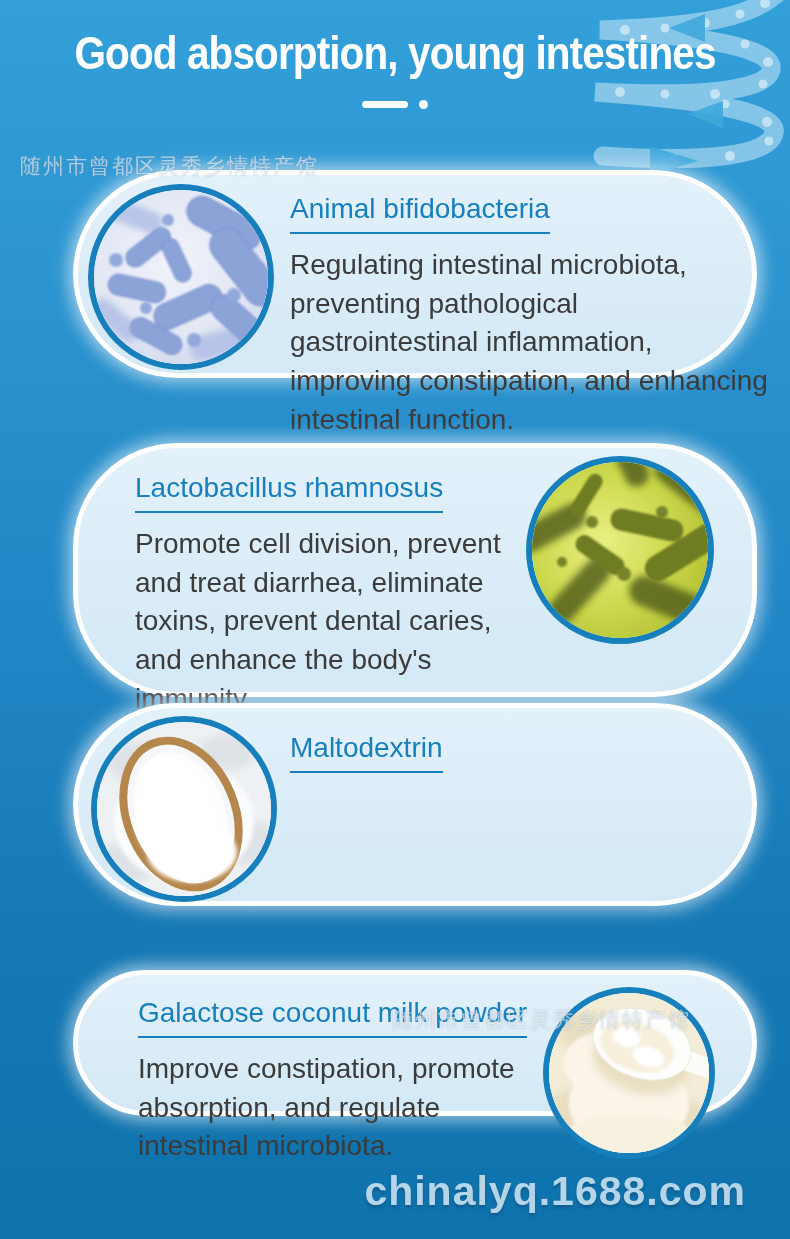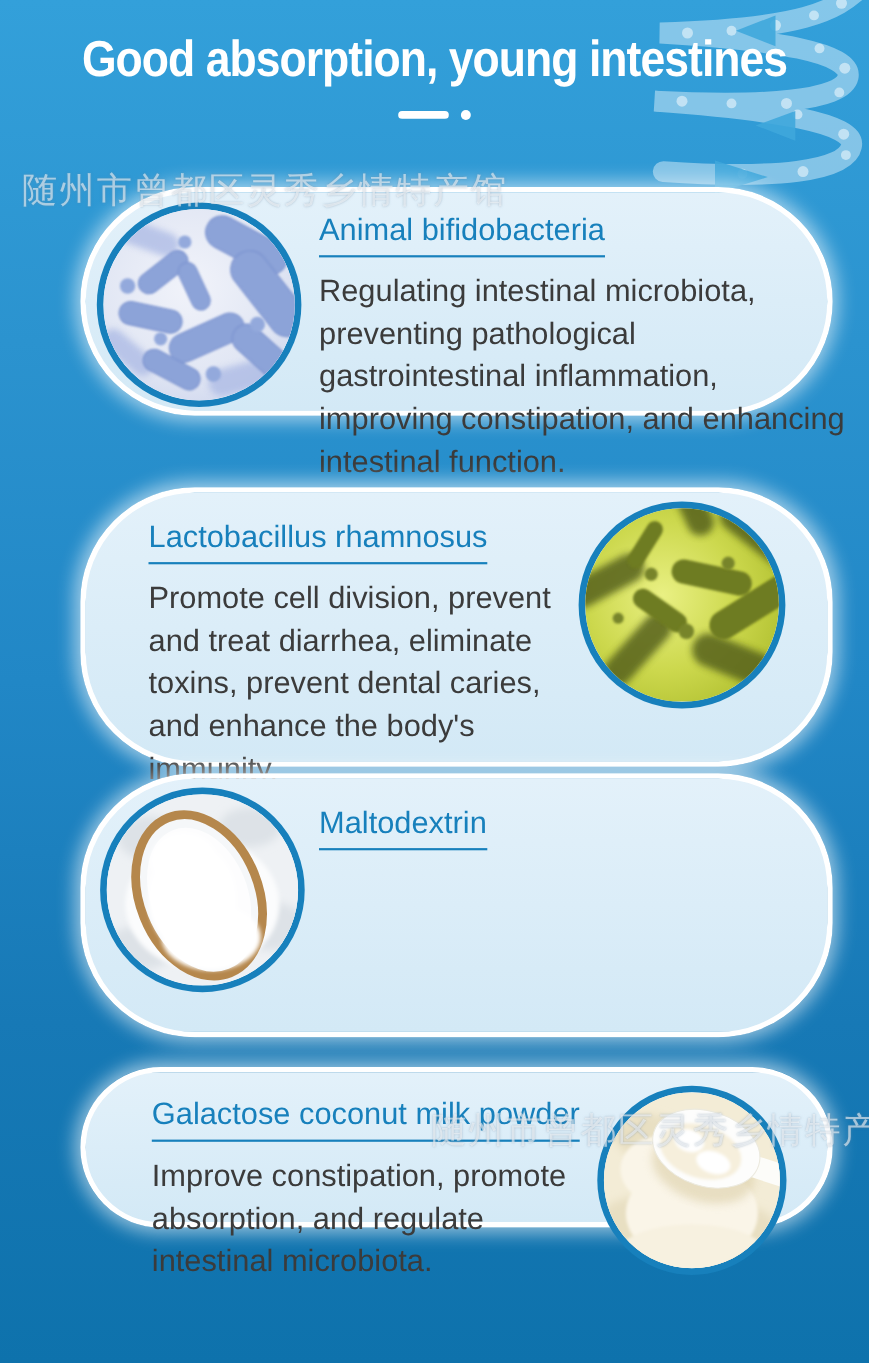--- a/index.html
+++ b/index.html
@@ -18,21 +18,21 @@
   .divider .dot{width:9px;height:9px;border-radius:50%;background:#ffffff;}
   .spiral{position:absolute;top:0;left:555px;z-index:1;}
   .card{
     position:absolute;left:73px;width:684px;box-sizing:border-box;
     background:linear-gradient(180deg,#e3f1fa,#d3e9f6);
     border:5px solid #ffffff;border-radius:104px;
     box-shadow:0 0 16px 5px rgba(255,255,255,0.55);z-index:2;
   }
   .card1{top:170px;height:208px;}
   .card2{top:443px;height:254px;}
-  .card3{top:703px;height:240px;}
+  .card3{top:703px;height:203px;}
   .card4{top:970px;height:146px;}
   .circle{
     position:absolute;box-sizing:border-box;border-radius:50%;
     border:6px solid #1780bc;overflow:hidden;background:#ffffff;
   }
   .circle svg{display:block;width:100%;height:100%;}
   .card1 .circle{left:10px;top:9px;width:186px;height:186px;}
   .card2 .circle{left:448px;top:8px;width:188px;height:188px;}
   .card3 .circle{left:13px;top:8px;width:186px;height:186px;}
   .card4 .circle{left:465px;top:12px;width:172px;height:172px;}
@@ -41,21 +41,21 @@
   .card2 .text{left:57px;top:24px;width:408px;}
   .card3 .text{left:212px;top:24px;width:478px;}
   .card4 .text{left:60px;top:22px;width:400px;}
   .text h2{
     margin:0;display:inline-block;white-space:nowrap;
     color:#1780bc;font-size:28px;font-weight:400;
     border-bottom:2px solid #1780bc;padding-bottom:7px;
   }
   .text p{margin:12px 0 0;color:#3b3b3b;font-size:28px;line-height:1.38;}
   .watermark{
-    position:absolute;color:rgba(255,255,255,0.55);font-size:32px;letter-spacing:2px;
+    position:absolute;color:rgba(255,255,255,0.55);font-size:21px;letter-spacing:2px;
     text-shadow:0 0 2px rgba(110,135,160,0.55);z-index:3;white-space:nowrap;
   }
   .wm-top{left:20px;top:152px;}
   .wm-bottom{left:392px;top:1006px;}
   .footer-url{
     position:absolute;right:44px;top:1168px;z-index:2;
     font-size:41px;font-weight:700;letter-spacing:1px;
     color:rgba(211,233,246,0.85);text-shadow:0 3px 3px rgba(13,80,122,0.55);
   }
 </style>
@@ -259,14 +259,15 @@
           <ellipse cx="75" cy="50" rx="14" ry="10" fill="#ffffff" filter="url(#p4f)"></ellipse>
           <ellipse cx="102" cy="62" rx="16" ry="10" fill="#ffffff" filter="url(#p4f)"></ellipse>
         </g>
         <ellipse cx="80" cy="150" rx="70" ry="30" fill="#f7f1e0" filter="url(#p4f)"></ellipse>
       </svg>
     </div>
   </div>
 
   <div class="watermark wm-bottom">随州市曾都区灵秀乡情特产馆</div>
 
+  <div class="footer-url">chinalyq.1688.com</div>
 
 </div>
 
 </body></html>

